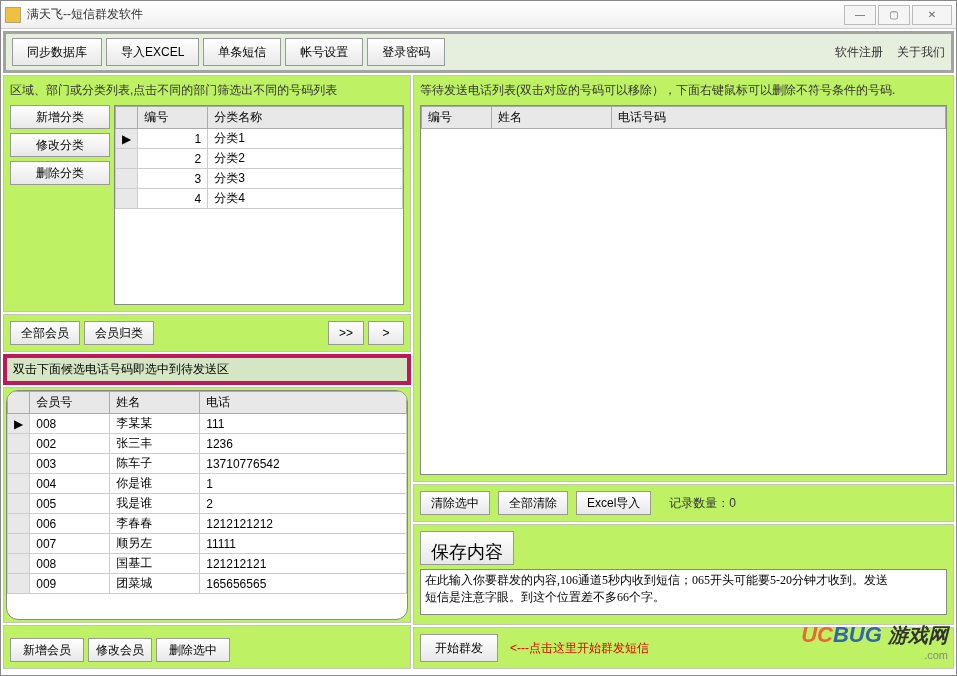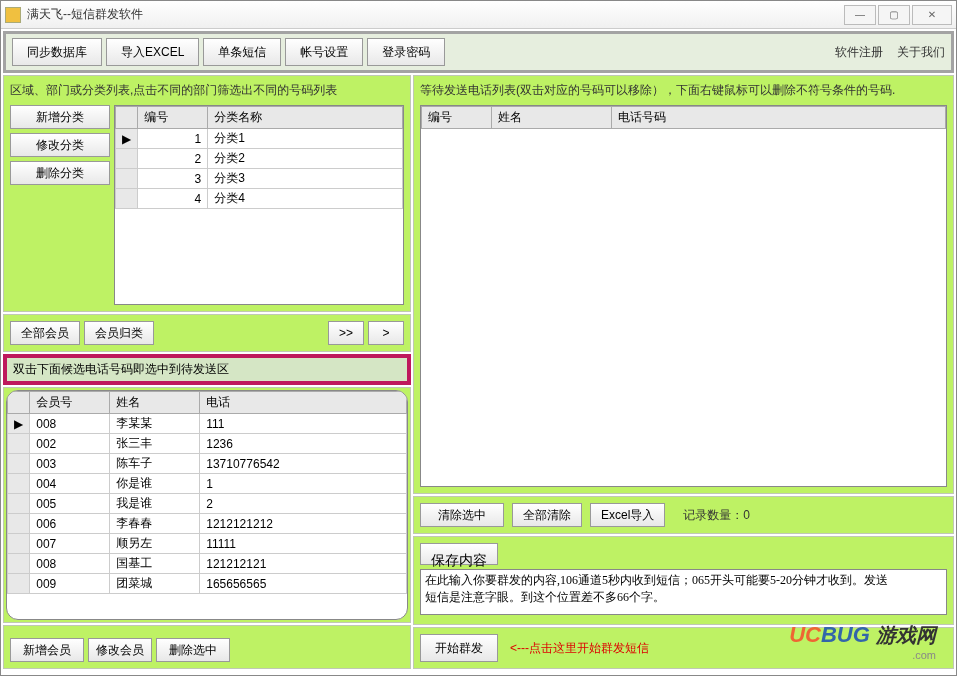--- a/index.html
+++ b/index.html
@@ -41,28 +41,28 @@
 
 .hint-bar { background: #d5e6c5; padding: 3px 6px; font-size: 12px; border: 4px solid #be185d; }
 
 .bottom-btns { display: flex; gap: 4px; padding-top: 6px; }
 
 .pending-actions { display: flex; align-items: center; gap: 8px; }
 .rec-count { font-size: 12px; color: #333; margin-left: 10px; }
 
 .msg-header { display:flex;align-items:center; }
 .msg-title { color: #1a4aa0; font-size: 12px; flex: 1; }
-.save-btn { height: 22px; padding: 8px 10px; background: linear-gradient(#fff,#e8e8e8); border: 1px solid #999; cursor: pointer; font-size: 14px; }
+.save-btn { height: 34px; padding: 8px 10px; background: linear-gradient(#fff,#e8e8e8); border: 1px solid #999; cursor: pointer; font-size: 18px; }
 
 .msg-box { margin-top: 4px; width: 100%; height: 46px; background: #fff; border: 1px solid #888; padding: 2px 4px; font-size: 12px; font-family: SimSun; resize: none; }
 
 .send-row { display: flex; align-items: center; gap: 12px; }
 .send-hint { color: #d00; font-size: 12px; }
 
-.watermark { position: absolute; right: 20px; bottom: 14px; font-style: italic; font-weight: bold; font-size: 22px; pointer-events: none; }
+.watermark { position: absolute; right: 8px; bottom: 14px; font-style: italic; font-weight: bold; font-size: 22px; pointer-events: none; }
 .watermark .u { color: #e63; }
 .watermark .c { color: #36a; }
 .watermark .rest { color: #333; font-size: 20px; }
 .watermark .sub { font-size: 11px; color: #888; display:block; text-align:right; font-style: normal; font-weight: normal; }
 </style>
 </head>
 <body>
 
 <div class="window">
   <div class="titlebar">
@@ -236,21 +236,21 @@
               <th>电话号码</th>
             </tr>
               </thead>
             <tbody></tbody>
           </table>
         </div>
       </div>
 
       <div class="panel" style="flex:0 0 auto;">
         <div class="pending-actions">
-          <button class="small-btn" style="padding:0 17px;">清除选中</button>
+          <button class="small-btn" style="padding:0 10px;">清除选中</button>
           <button class="small-btn" style="padding:0 10px;">全部清除</button>
           <button class="small-btn" style="padding:0 10px;">Excel导入</button>
           <span class="rec-count">
             <span>记录数量：</span><span>0</span>
           </span>
         </div>
       </div>
 
       <div class="panel" style="flex:0 0 auto;">
         <div class="msg-header">

